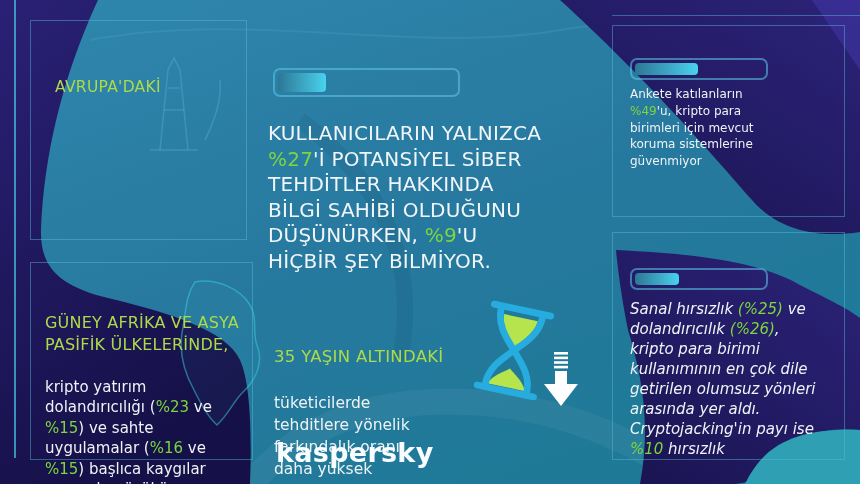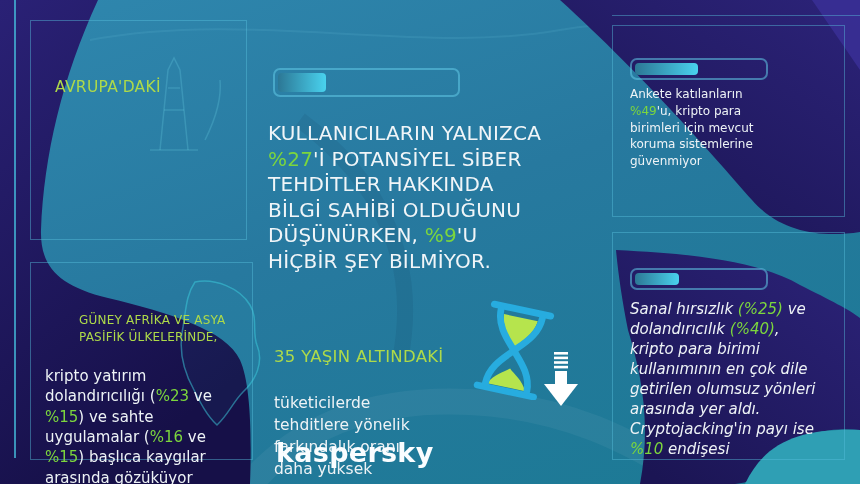--- a/index.html
+++ b/index.html
@@ -19,21 +19,21 @@
   .heading{color:var(--hgreen);}
   .pg{color:var(--pgreen);}
   .obox{position:absolute;border:1px solid var(--line);}
   .vline,.hline{position:absolute;background:var(--line);}
   .bar{position:absolute;border:2px solid rgba(96,200,230,.55);border-radius:7px;}
   .bar .fill{position:absolute;left:3px;top:3px;bottom:3px;border-radius:4px;
     background:linear-gradient(90deg,#2c7795 0%,#49d2ee 100%);}
   .tl-block{left:45px;top:56px;width:205px;font-size:15px;line-height:1.38;margin-left:10px;}
   .tl-block .heading{font-size:15.5px;letter-spacing:.3px;margin-bottom:3px;}
   .bl-block{left:45px;top:292px;width:215px;font-size:15px;line-height:1.36;}
-  .bl-block .heading{font-size:12px;letter-spacing:.2px;line-height:1.38;margin-left:34px;}
+  .bl-block .heading{font-size:16px;letter-spacing:.2px;line-height:1.38;}
   .headline{left:268px;top:101px;width:330px;font-size:20px;line-height:1.28;
     color:#f0f5f8;letter-spacing:.2px;margin-top:20px;}
   .under35{left:274px;top:323px;width:230px;font-size:15.5px;line-height:1.42;}
   .under35 .heading{font-size:16.5px;letter-spacing:.3px;margin-bottom:2px;}
   .tr-block{left:630px;top:86px;width:212px;font-size:12px;line-height:1.4;}
   .br-block{left:630px;top:300px;width:220px;font-size:15px;line-height:1.33;font-style:italic;}
   .logo{position:absolute;left:276px;top:437px;font-size:27px;font-weight:bold;
     color:#fafdff;letter-spacing:.3px;white-space:nowrap;}
   .icon-wrap{position:absolute;}
 </style>
@@ -159,23 +159,23 @@
     </svg>
   </div>
 
   <div class="blk tr-block"><span>Ankete katılanların
 </span><span class="pg">%49</span><span>'u, kripto para
 birimleri için mevcut
 koruma sistemlerine
 güvenmiyor</span></div>
 
   <div class="blk br-block"><span>Sanal hırsızlık </span><span class="pg">(%25)</span><span> ve
-dolandırıcılık </span><span class="pg">(%40)</span><span>,
+dolandırıcılık </span><span class="pg">(%26)</span><span>,
 kripto para birimi
 kullanımının en çok dile
 getirilen olumsuz yönleri
 arasında yer aldı.
 Cryptojacking'in payı ise
-</span><span class="pg">%10</span><span> endişesi</span></div>
+</span><span class="pg">%10</span><span> hırsızlık</span></div>
 
   <div class="logo">kaspersky</div>
 
 </div>
 
 </body></html>

